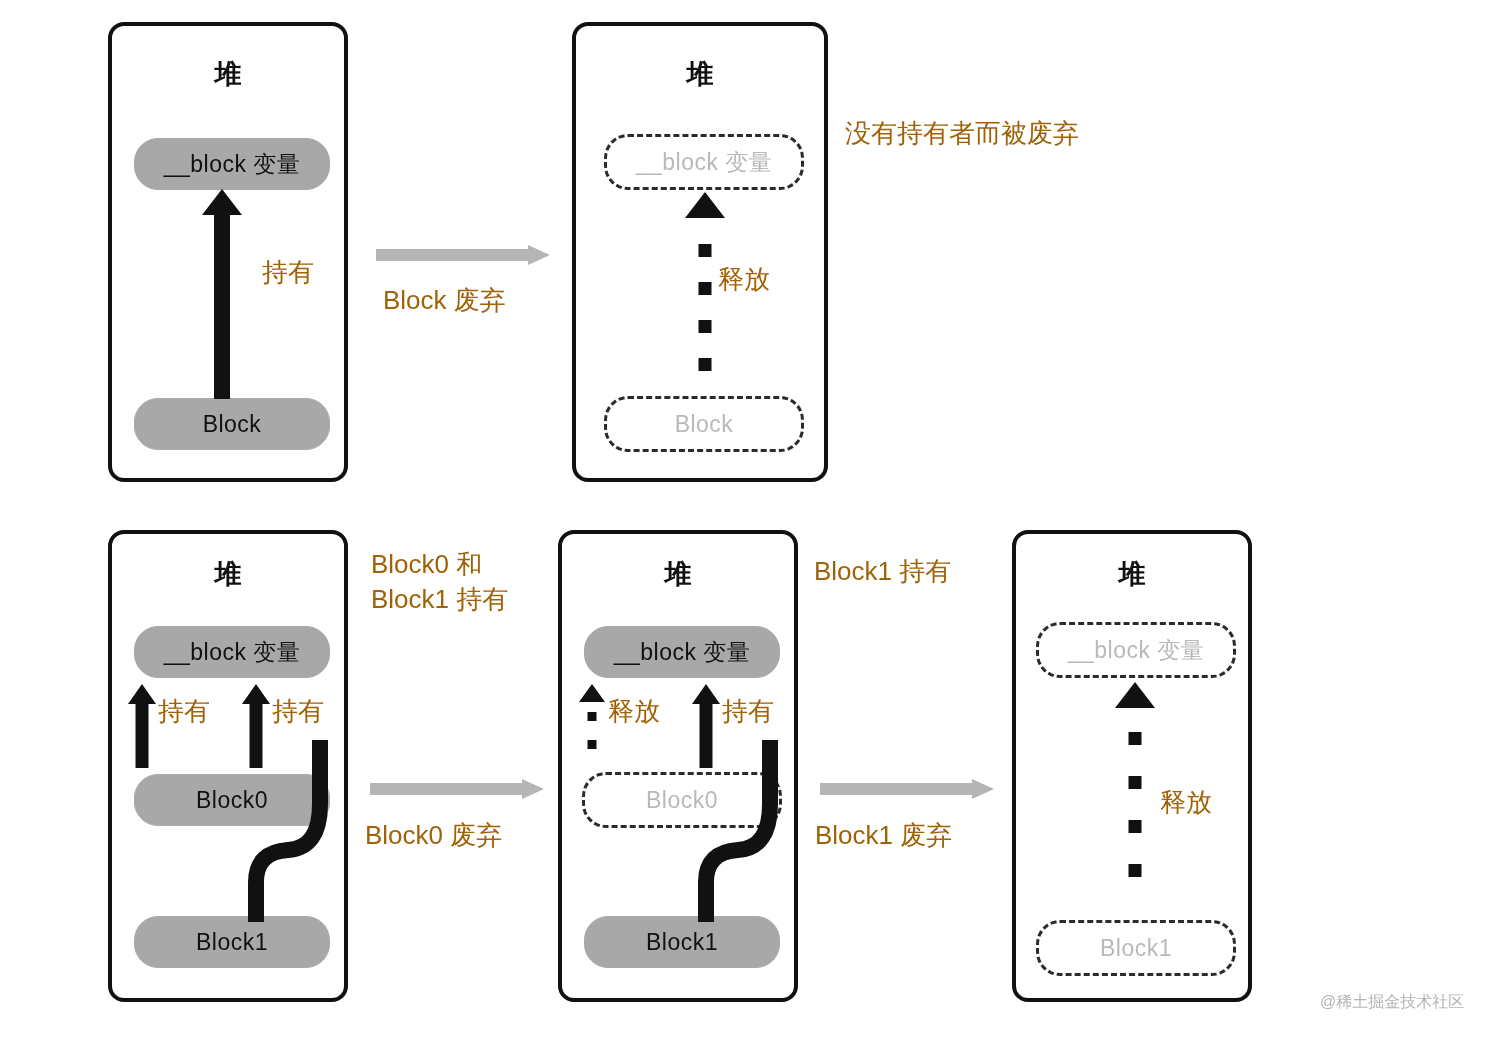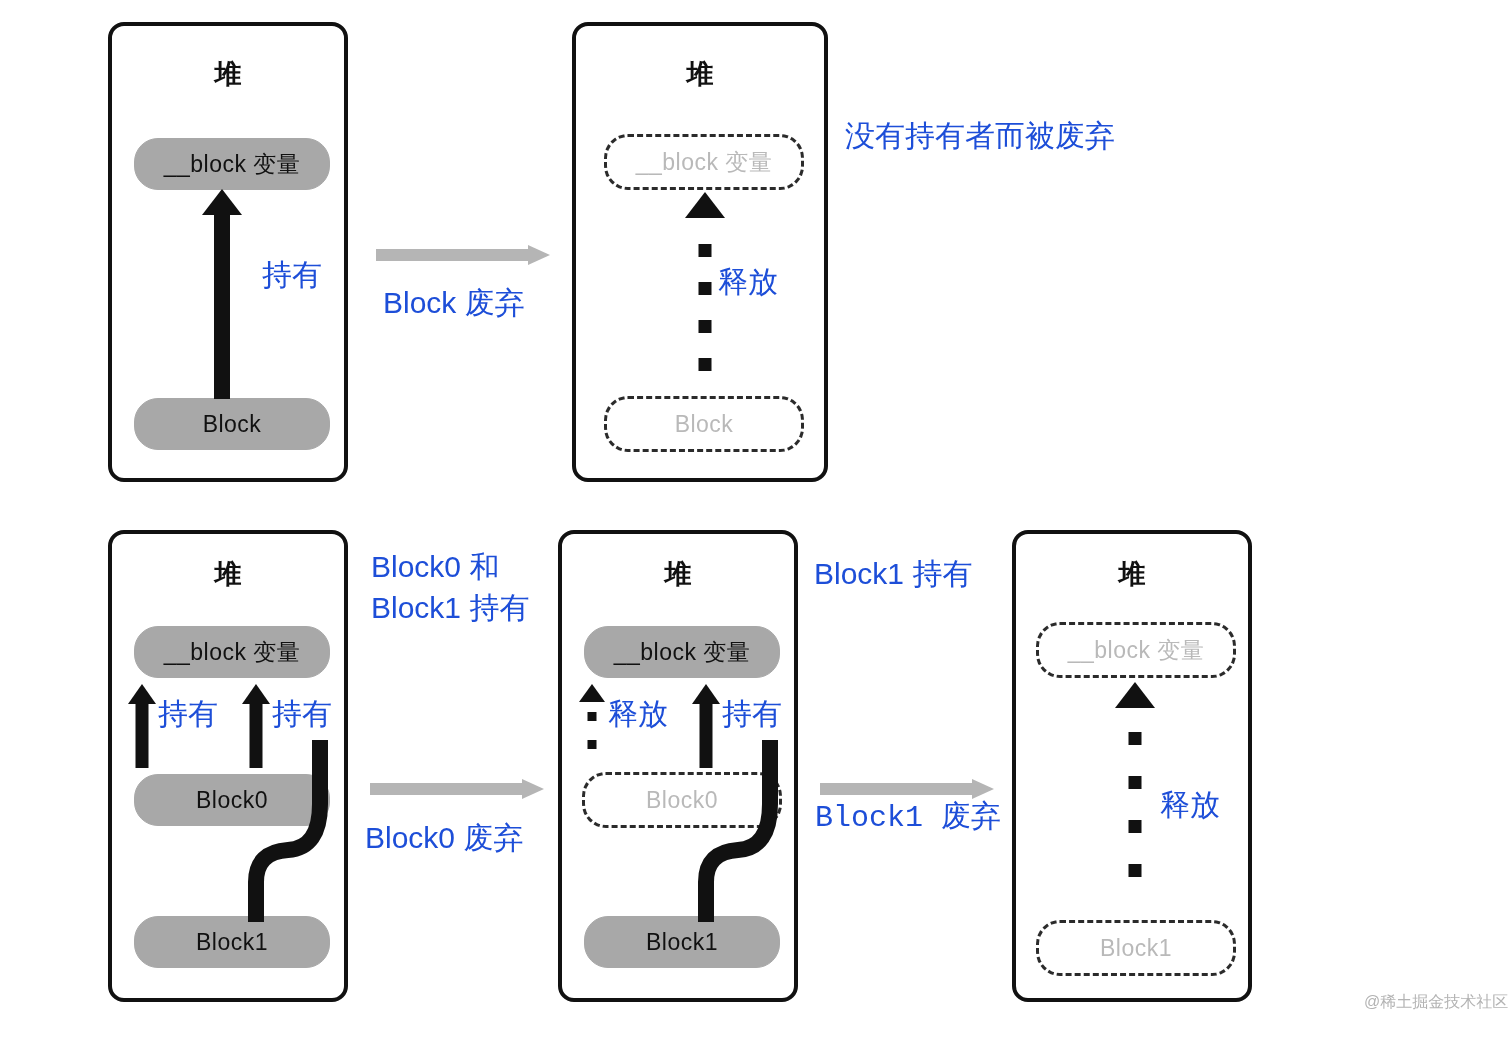--- a/index.html
+++ b/index.html
@@ -145,22 +145,22 @@
 
   
   .hook {
     position: absolute;
   }
   .hook svg { display: block; }
 
   
   .label {
     position: absolute;
-    font-size: 30px;
-    color: #1d4ed8;
+    font-size: 26px;
+    color: #a16207;
     white-space: pre-line;
     line-height: 1.35;
   }
 
   .watermark {
     position: absolute;
     font-size: 16px;
     color: #b3b3b3;
   }
 </style>
@@ -273,35 +273,35 @@
   </div>
   <div class="label" style="left:608px; top:694px;">释放</div>
   <div class="label" style="left:722px; top:694px;">持有</div>
 
   <div class="label" style="left:814px; top:554px;">Block1 持有</div>
 
   <div class="h-arrow" style="left:820px; top:779px; width:174px;">
     <div class="bar" style="width:152px;"></div>
     <div class="tip"></div>
   </div>
-  <div class="label" style="left:815px; top:798px;font-family:Liberation Mono, monospace;">Block1 废弃</div>
+  <div class="label" style="left:815px; top:818px;">Block1 废弃</div>
 
   <div class="heap-box" style="left:1012px; top:530px; width:240px; height:472px;">
     <div class="heap-title" style="top:22px;">堆</div>
 
     <div class="mblock dashed" style="left:20px; top:88px; width:200px; height:56px;">__block 变量</div>
 
     <div class="mblock dashed" style="left:20px; top:386px; width:200px; height:56px;">Block1</div>
 
     <div class="arrow-dashed" style="left:96px; top:148px; width:46px; height:232px;">
       <div class="head"></div>
       <div class="dot" style="top:50px;"></div>
       <div class="dot" style="top:94px;"></div>
       <div class="dot" style="top:138px;"></div>
       <div class="dot" style="top:182px;"></div>
     </div>
   </div>
   <div class="label" style="left:1160px; top:785px;">释放</div>
 
 
-  <div class="watermark" style="left:1320px; top:992px;margin-left:44px;">@稀土掘金技术社区</div>
+  <div class="watermark" style="left:1320px; top:992px;">@稀土掘金技术社区</div>
 
 </div>
 
 </body></html>

